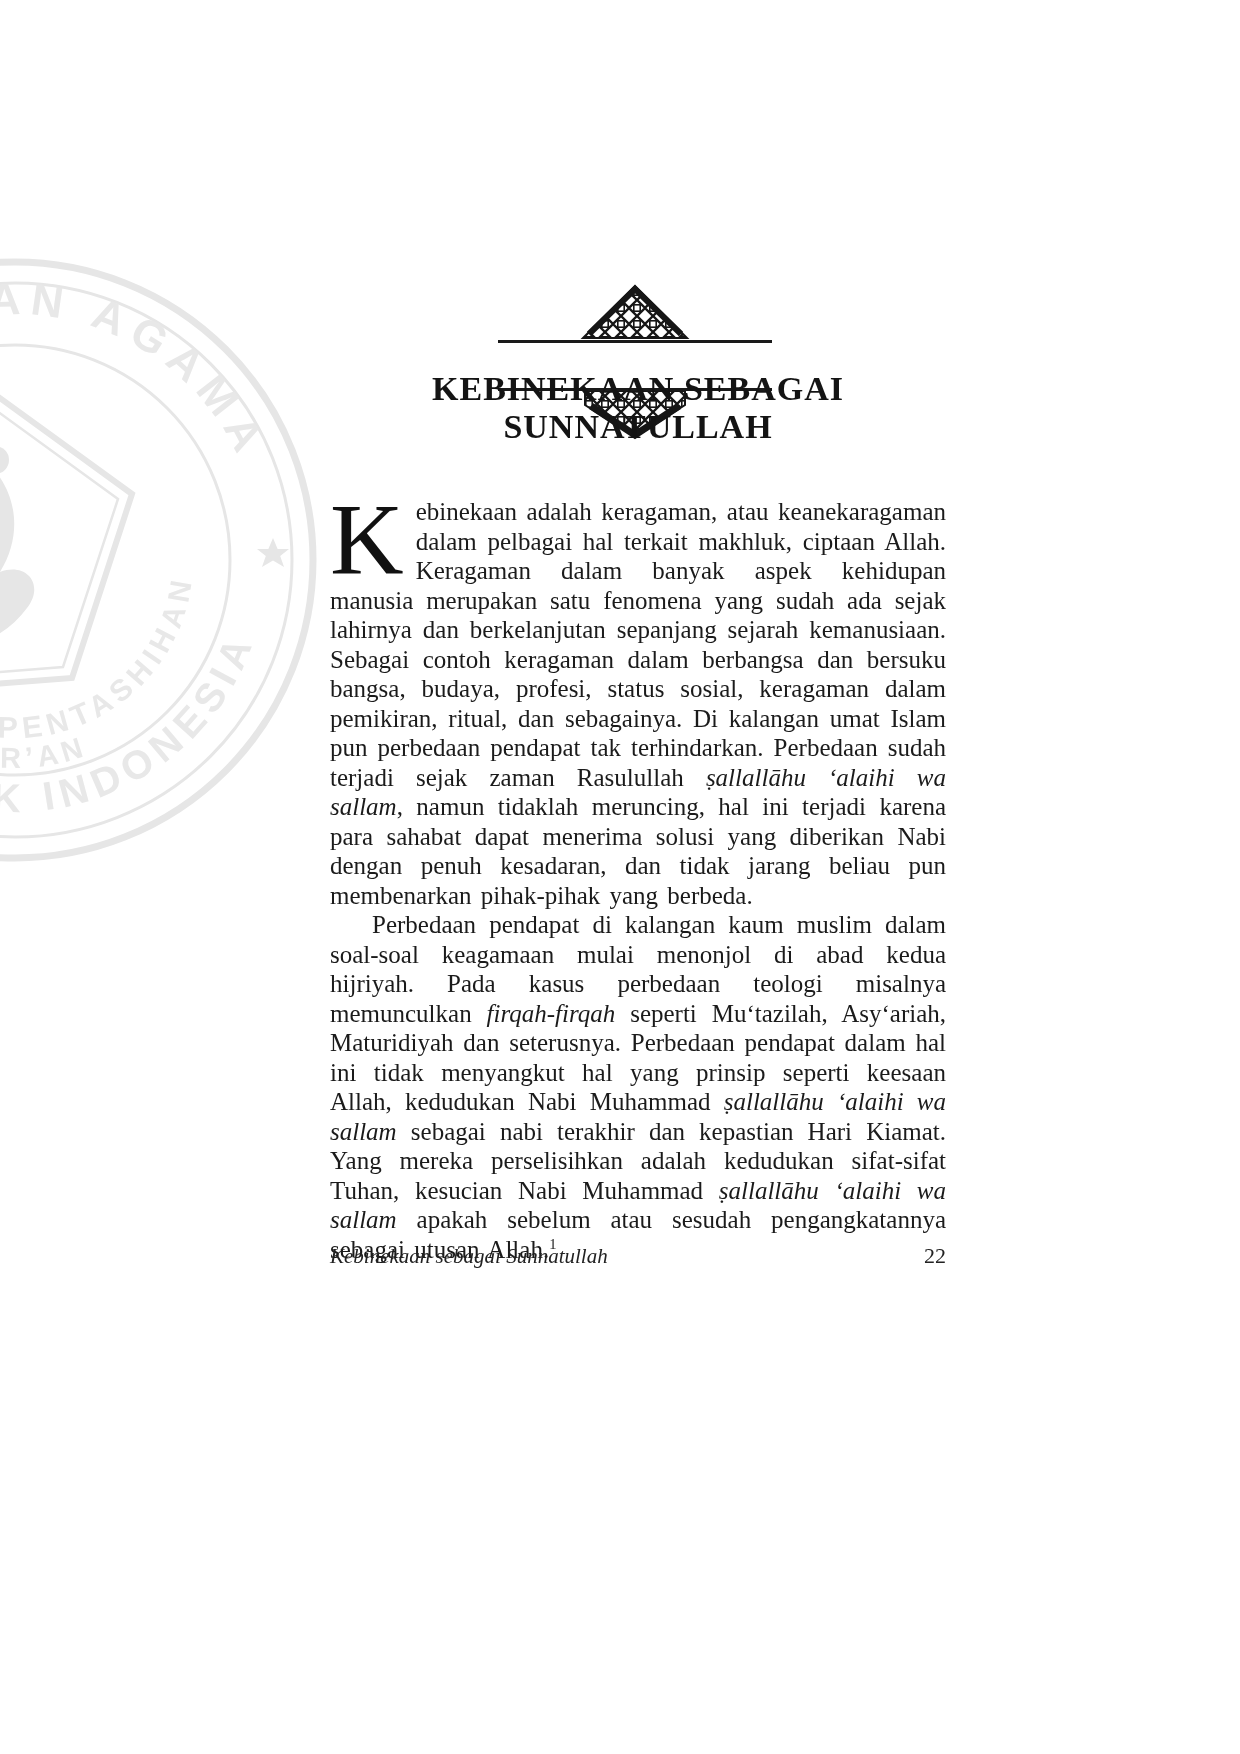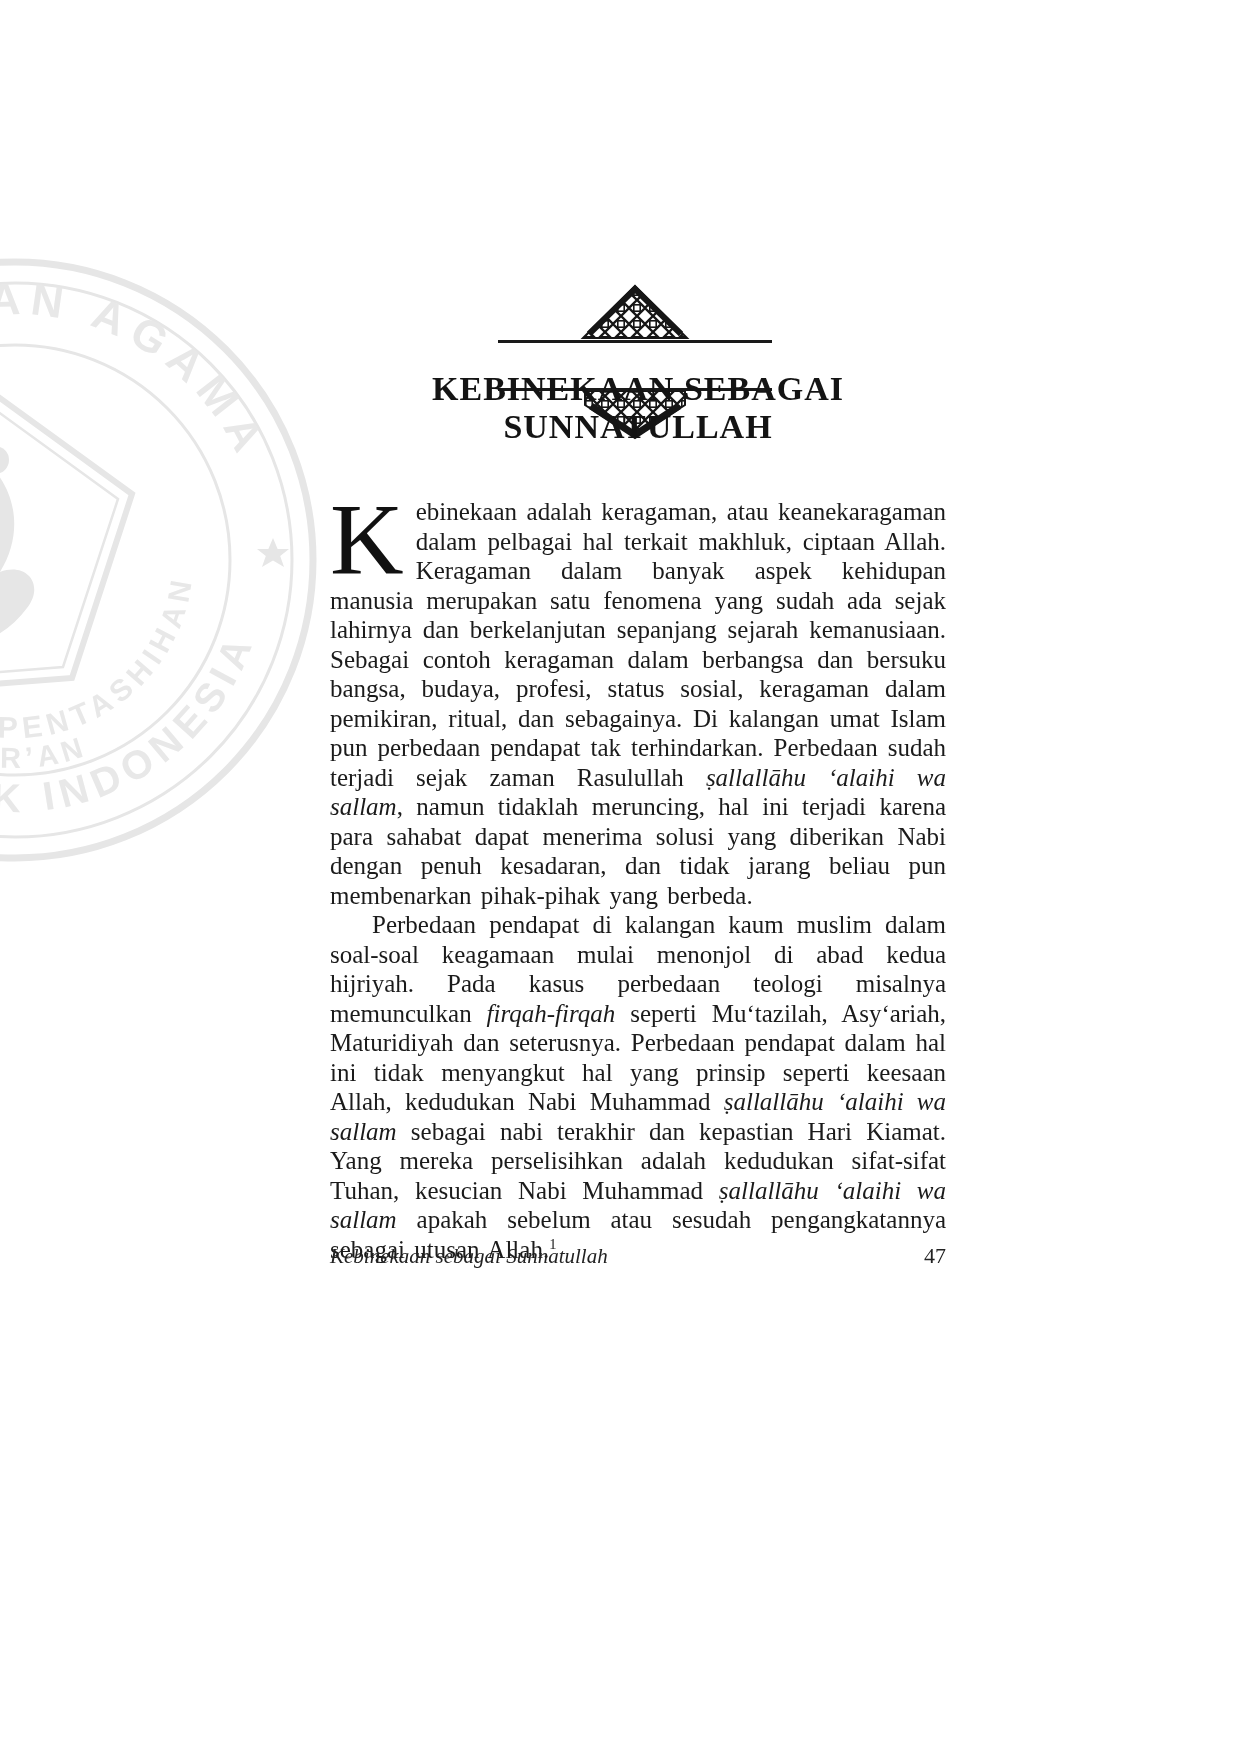--- a/index.html
+++ b/index.html
@@ -97,16 +97,16 @@
 
   <div class="body-block">
     <p>
       <span class="dropcap">K</span><span><span>ebinekaan adalah keragaman, atau keanekaragaman dalam pelbagai hal terkait makhluk, ciptaan Allah. Keragaman  dalam banyak aspek kehidupan manusia merupakan satu fenomena yang sudah ada sejak lahirnya dan berkelanjutan sepanjang sejarah kemanusiaan. Sebagai contoh keragaman dalam berbangsa dan bersuku bangsa, budaya, profesi, status sosial, keragaman dalam pemikiran, ritual, dan sebagainya. Di kalangan umat Islam pun perbedaan pendapat tak terhindarkan. Perbedaan sudah terjadi sejak zaman Rasulullah </span><i class="run-italic">ṣallallāhu ‘alaihi wa sallam</i><span>, namun tidaklah meruncing, hal ini terjadi karena para sahabat dapat menerima solusi yang diberikan Nabi dengan penuh kesadaran, dan tidak jarang beliau pun membenarkan pihak-pihak yang berbeda.</span></span>
     </p>
     <p class="para-2"><span>Perbedaan pendapat di kalangan kaum muslim dalam soal-soal keagamaan mulai menonjol di abad kedua hijriyah. Pada kasus perbedaan teologi misalnya memunculkan </span><i class="run-italic">firqah-firqah</i><span> seperti Mu‘tazilah, Asy‘ariah, Maturidiyah dan seterusnya. Perbedaan pendapat dalam hal ini tidak menyangkut hal yang prinsip seperti keesaan Allah, kedudukan Nabi Muhammad </span><i class="run-italic">ṣallallāhu ‘alaihi wa sallam</i><span> sebagai nabi terakhir dan kepastian Hari Kiamat. Yang mereka perselisihkan adalah kedudukan sifat-sifat Tuhan, kesucian Nabi Muhammad </span><i class="run-italic">ṣallallāhu ‘alaihi wa sallam</i><span> apakah sebelum atau sesudah pengangkatannya sebagai utusan Allah.</span><sup class="run-sup">1</sup></p>
   </div>
 
   <div class="footer">
     <span class="running-title">Kebinekaan sebagai Sunnatullah</span>
-    <span class="page-number">47</span>
+    <span class="page-number">22</span>
   </div>
 
 </div>
 
 </body></html>

